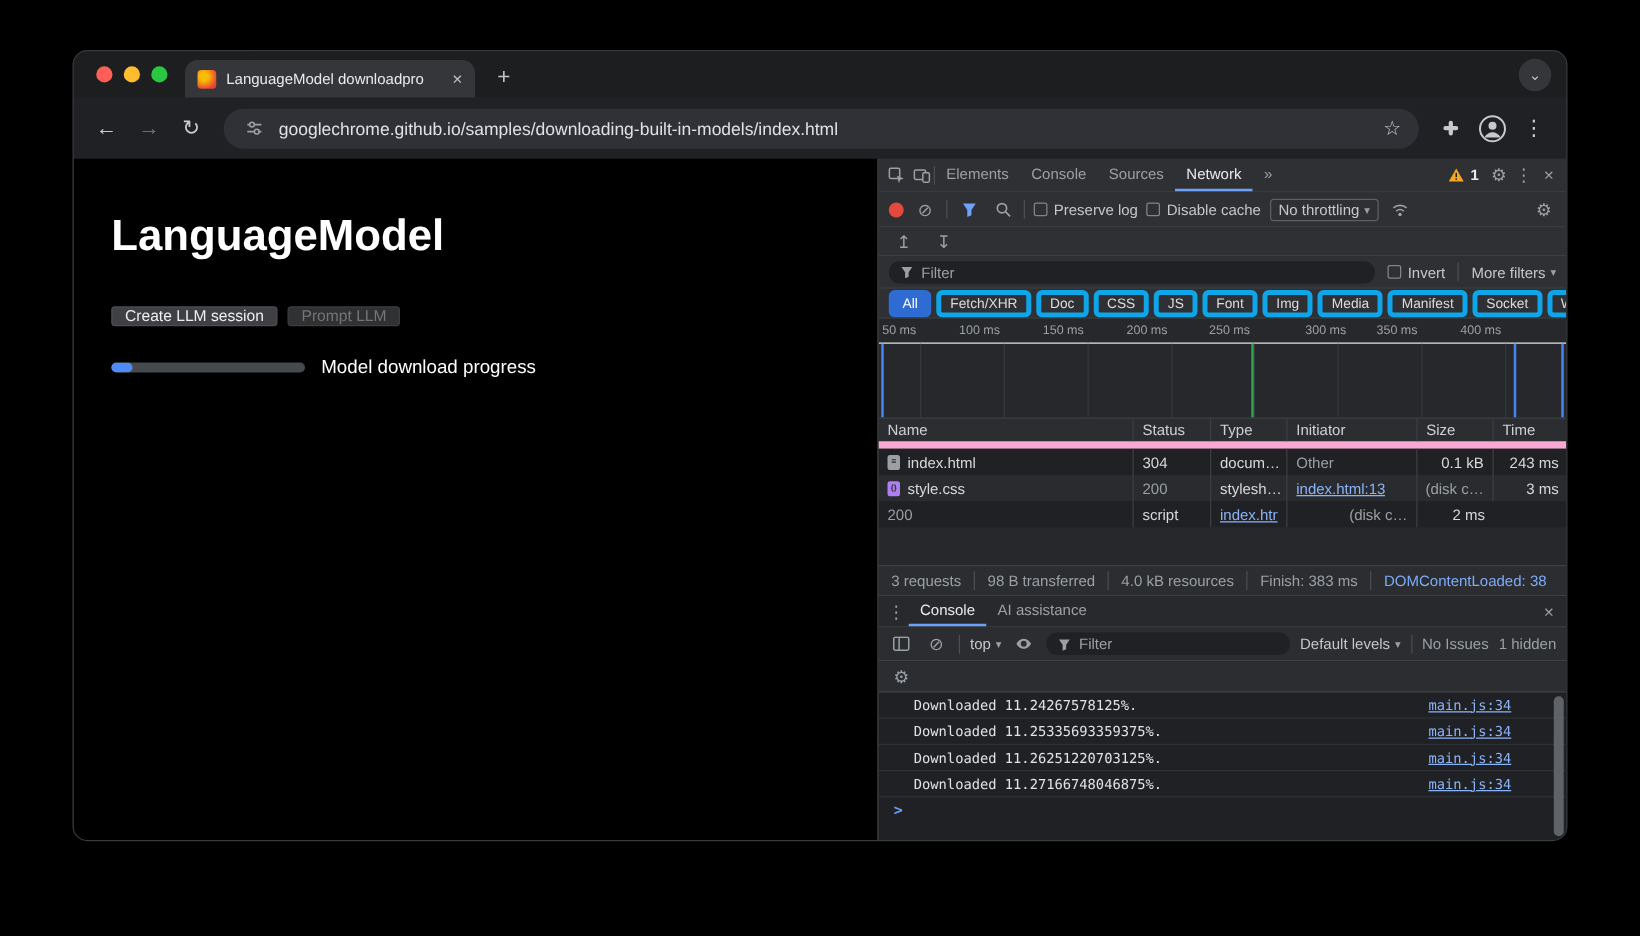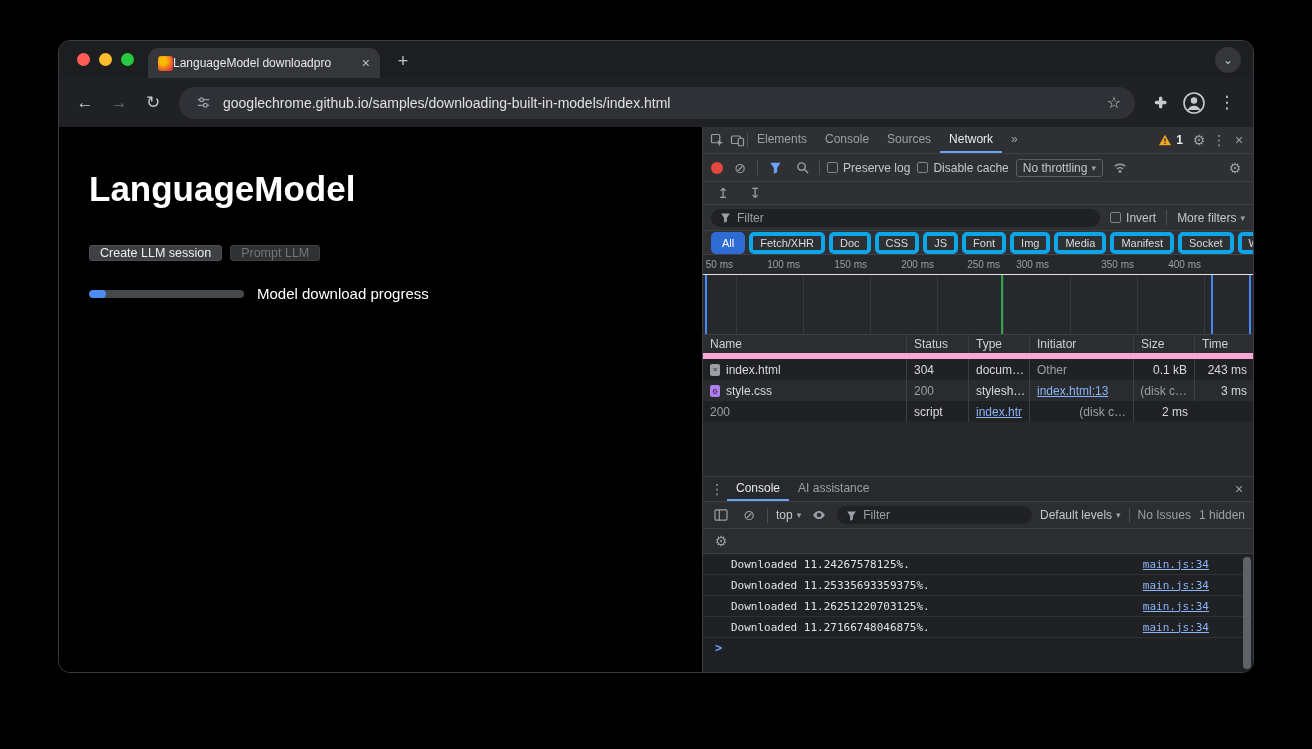--- a/index.html
+++ b/index.html
@@ -9,21 +9,21 @@
            background:#202124; border-radius:12px; overflow:hidden;
            border:1px solid #3a3b3e; display:flex; flex-direction:column;
            box-shadow:0 24px 60px rgba(0,0,0,.65); }
 
   
   .tabstrip{ height:37px; background:#1d1e20; display:flex; align-items:flex-end; position:relative; flex:none; }
   .lights{ display:flex; gap:9px; padding:0 14px 0 18px; align-self:center; }
   .light{ width:13px; height:13px; border-radius:50%; }
   .light.red{ background:#ff5f57; } .light.yellow{ background:#febc2e; } .light.green{ background:#28c840; }
   .tab{ width:232px; height:30px; background:#35363a; border-radius:10px 10px 0 0;
-        display:flex; align-items:center; padding:0 10px; color:#e8eaed; font-size:12px; }
+        display:flex; align-items:center; gap:8px; padding:0 10px; color:#e8eaed; font-size:12px; }
   .favicon{ width:15px; height:15px; border-radius:3px; flex:none;
             background:radial-gradient(circle at 35% 35%, #fbbc05 25%, #ea4335 75%); }
   .tab-title{ flex:1; overflow:hidden; white-space:nowrap; }
   .tab-close{ color:#bdc1c6; font-size:14px; line-height:1; cursor:default; }
   .newtab{ color:#bdc1c6; font-size:18px; margin:0 0 4px 10px; width:26px; height:26px;
            display:flex; align-items:center; justify-content:center; border-radius:50%; }
   .tabsearch{ position:absolute; right:12px; top:50%; transform:translateY(-50%);
               width:26px; height:26px; border-radius:50%; background:#35363a; color:#bdc1c6;
               display:flex; align-items:center; justify-content:center; font-size:12px; }
 
@@ -331,21 +331,21 @@
         <span class="chip">Other</span>
       </div>
 
       <div class="timeline">
         <div class="ruler">
           <span class="tick" style="left:-16px">50 ms</span>
           <span class="tick" style="left:51px">100 ms</span>
           <span class="tick" style="left:118px">150 ms</span>
           <span class="tick" style="left:185px">200 ms</span>
           <span class="tick" style="left:251px">250 ms</span>
-          <span class="tick" style="left:300px">300 ms</span>
+          <span class="tick" style="left:328px">300 ms</span>
           <span class="tick" style="left:385px">350 ms</span>
           <span class="tick" style="left:452px">400 ms</span>
         </div>
         <i class="gl" style="left:33px"></i>
         <i class="gl" style="left:100px"></i>
         <i class="gl" style="left:167px"></i>
         <i class="gl" style="left:234px"></i>
         <i class="gl" style="left:300px"></i>
         <i class="gl" style="left:367px"></i>
         <i class="gl" style="left:434px"></i>
@@ -394,20 +394,31 @@
           <div class="c">script</div>
           <div class="c">
               <span class="link">index.html:26</span>
             </div>
           <div class="c num dim">(disk c…</div>
           <div class="c num">2 ms</div>
         </div>
       </div>
       <div class="nt-filler"></div>
 
+      <div class="nt-summary">
+        <span>3 requests</span>
+        <span class="vsep"></span>
+        <span>98 B transferred</span>
+        <span class="vsep"></span>
+        <span>4.0 kB resources</span>
+        <span class="vsep"></span>
+        <span>Finish: 383 ms</span>
+        <span class="vsep"></span>
+        <span class="blue">DOMContentLoaded: 38</span>
+      </div>
 
       <div class="drawer">
         <div class="drawer-tabbar">
           <span class="dticon">⋮</span>
           <span class="dt-tab active">Console</span>
           <span class="dt-tab">AI assistance</span>
           <span class="spacer"></span>
           <span class="dticon">×</span>
         </div>
         <div class="console-toolbar">

